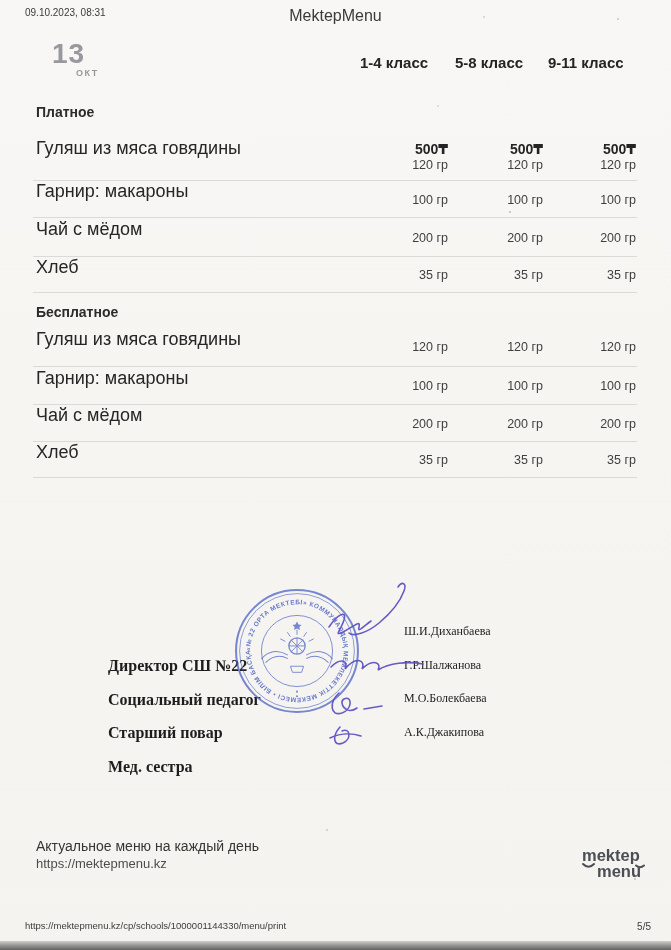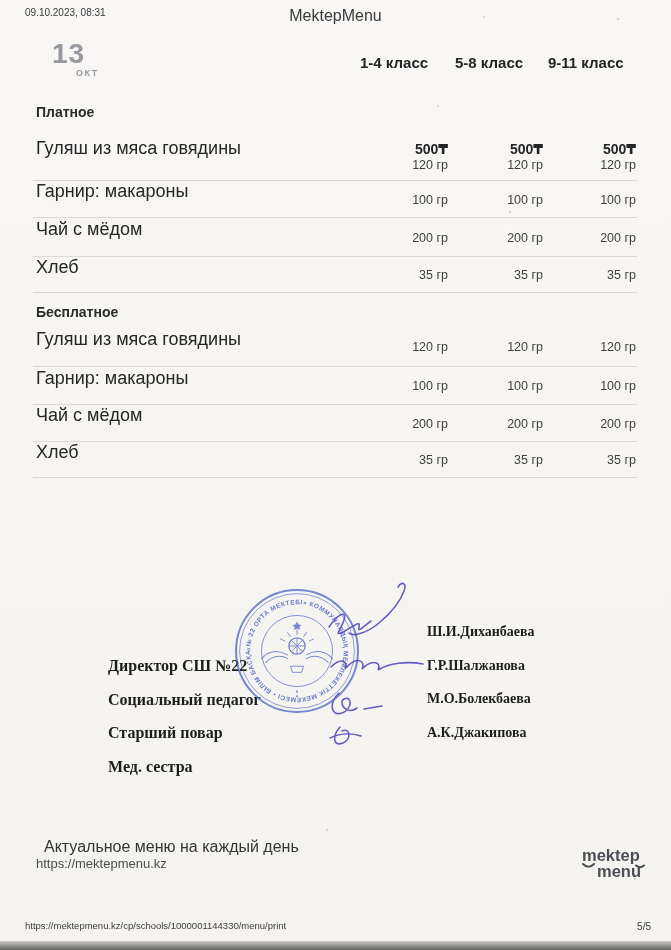--- a/index.html
+++ b/index.html
@@ -33,27 +33,27 @@
   .dish{position:absolute;left:3px;top:0;bottom:16px;display:flex;align-items:center;
     font-size:18px;font-weight:normal;color:#262626;}
   .cell{position:absolute;top:0;bottom:0;width:88px;display:flex;flex-direction:column;justify-content:center;align-items:flex-end;}
   .p1{left:327px}.p2{left:422px}.p3{left:515px}
   .price{font-size:14px;font-weight:bold;color:#242424;}
   .grams{font-size:12.5px;color:#3f3f3f;}
   .price + .grams{margin-top:1px;}
   
   .sig-title{position:absolute;left:108px;font-family:"Liberation Serif","DejaVu Serif",serif;
     font-size:16px;font-weight:bold;color:#1d1d1d;margin-top:33px;}
-  .sig-name{position:absolute;left:427px;font-family:"Liberation Serif","DejaVu Serif",serif;
-    font-size:14px;font-weight:bold;color:#1d1d1d;}
+  .sig-name{position:absolute;left:404px;font-family:"Liberation Serif","DejaVu Serif",serif;
+    font-size:12px;font-weight:normal;color:#1d1d1d;}
   .sg0{top:624px}.sg1{top:658px}.sg2{top:691px}.sg3{top:725px}
   .stamp{position:absolute;left:233px;top:587px;width:128px;height:128px;opacity:.92;}
   .handwriting{position:absolute;left:303px;top:575px;width:150px;height:180px;}
   
-  .tagline{position:absolute;left:44px;top:838px;font-size:16px;color:#353535;text-align:right;}
+  .tagline{position:absolute;left:36px;top:838px;font-size:14px;color:#353535;text-align:right;}
   .site-url{position:absolute;left:36px;top:856px;font-size:13px;color:#4c4c4c;}
   .logo{position:absolute;left:580px;top:844px;width:74px;height:42px;}
   .print-url{position:absolute;left:25px;top:920px;font-size:9.5px;color:#3c3c3c;}
   .page-ind{position:absolute;right:20px;top:921px;font-size:10px;color:#3c3c3c;}
   .scan-edge{position:absolute;left:0;right:0;top:941px;height:9px;
     background:linear-gradient(180deg,#cfcecb 0%,#9a9a98 45%,#626261 100%);}
   .speck{position:absolute;left:0;top:0;width:2px;height:2px;border-radius:50%;background:transparent;
     box-shadow:617px 18px 0 0 #c7c6c2, 483px 16px 0 0 #d2d1cd, 509px 211px 0 0 #bdbcb8,
                437px 105px 0 0 #d8d7d3, 326px 829px 0 0 #c9c8c4, 634px 878px 0 0 #c2c1bd;}
 </style>

